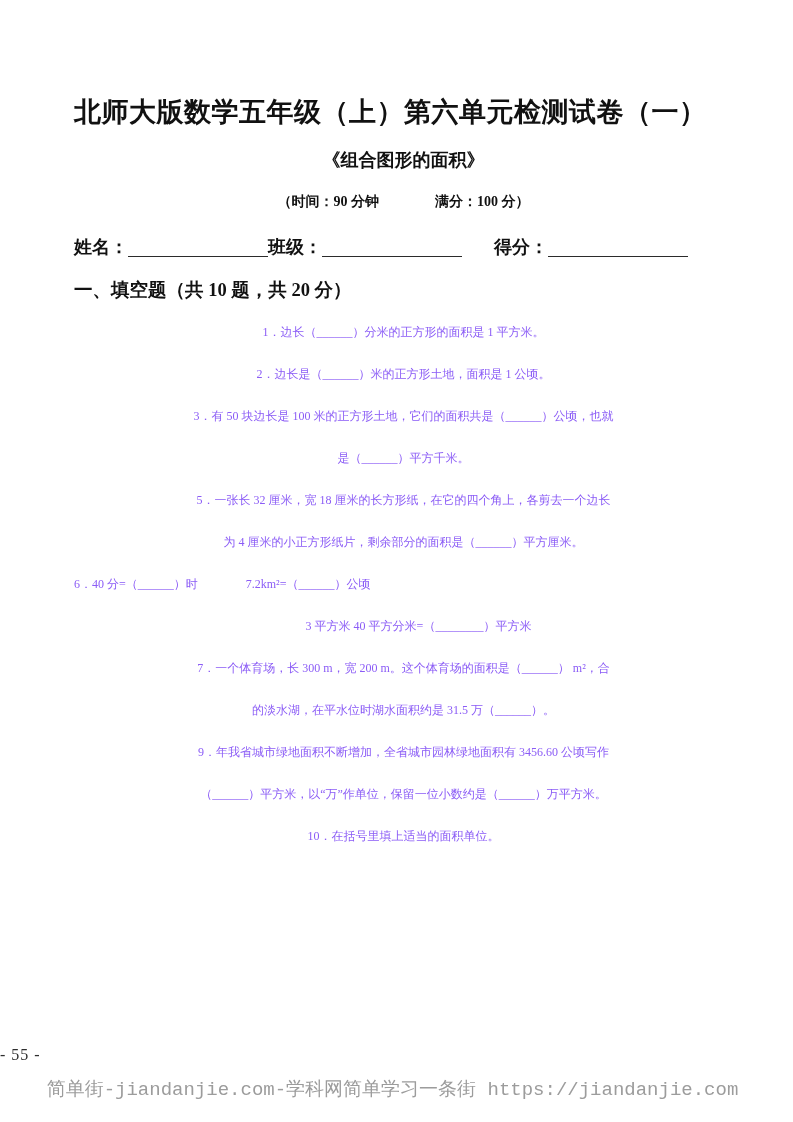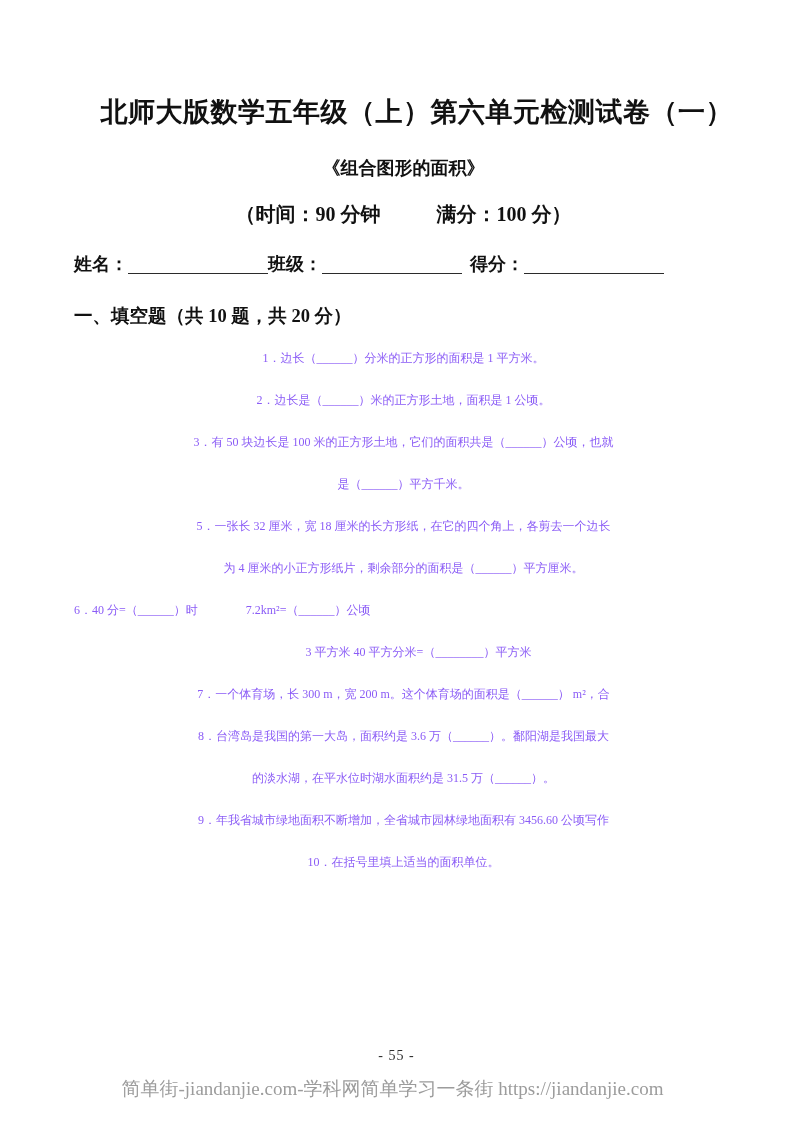--- a/index.html
+++ b/index.html
@@ -10,61 +10,61 @@
     height: 1122px;
     margin: 0 auto;
     background: #ffffff;
     font-family: "Liberation Serif", "DejaVu Serif", serif;
     color: #1a1a1a;
     overflow: hidden;
   }
   .doc { padding: 96px 60px 0 74px; }
 
   .title {
-    text-align: right;
+    text-align: left;
     font-size: 27px;
     font-weight: bold;
     line-height: 1.25;
     letter-spacing: 0.5px;
     color: #111;
   }
   .subtitle {
     text-align: center;
     font-size: 18px;
     font-weight: bold;
-    margin-top: 26px;
+    margin-top: 18px;
     color: #111;
   }
   .info-row {
     display: flex;
     justify-content: center;
     gap: 56px;
-    font-size: 20px;
+    font-size: 14px;
     font-weight: bold;
     margin-top: 21px;
     color: #111;
   }
   .name-row {
     display: flex;
     align-items: flex-start;
     margin-top: 24px;
     font-size: 18px;
     font-weight: bold;
     color: #111;
   }
   .blank-line {
     display: inline-block;
     width: 140px;
     height: 22px;
     border-bottom: 1.6px solid #2b2b2b;
   }
-  .score-group { margin-left: 8px; }
+  .score-group { margin-left: 32px; }
 
   .section-heading {
-    margin-top: 27px;
+    margin-top: 18px;
     font-size: 18.5px;
     font-weight: bold;
     color: #111;
   }
 
   .questions { margin-top: 9px; }
   .qline {
     font-size: 12px;
     line-height: 42px;
     white-space: nowrap;
@@ -73,34 +73,34 @@
   }
   .qrow { display: flex; }
   .qrow .right-part { margin-left: 48px; }
   .indent-30 { padding-left: 30px; }
   .sub-row .right-part { margin-left: 60px; }
 
   .page-number {
     position: absolute;
     left: 0; right: 0;
     bottom: 58px;
-    text-align: center;
-    font-size: 14px;
+    text-align: left;
+    font-size: 16px;
     letter-spacing: 1px;
     color: #2e2e2e;
     margin-top: 37px;
   }
   .page-footer {
     position: absolute;
     left: 0; right: 8px;
     bottom: 20px;
     text-align: center;
     font-size: 19px;
     color: #9c9c9c;
-    font-family: Liberation Serif, serif;
+    font-family: Liberation Mono, monospace;
   }
 </style>
 </head>
 <body>
 
 <div class="page">
   <div class="doc">
 
     <div class="title">北师大版数学五年级（上）第六单元检测试卷（一）</div>
     <div class="subtitle">《组合图形的面积》</div>
@@ -135,24 +135,24 @@
       <div class="qline">为 4 厘米的小正方形纸片，剩余部分的面积是（______）平方厘米。</div>
 
       <div class="qline qrow">
         <span>6．40 分=（______）时</span>
         <span class="right-part">7.2km²=（______）公顷</span>
       </div>
       <div class="qline indent-30">3 平方米 40 平方分米=（________）平方米</div>
 
       <div class="qline">7．一个体育场，长 300 m，宽 200 m。这个体育场的面积是（______） m²，合</div>
 
-      <div class="qline">8．台湾岛是我国的第一大岛，面积约是 3.6 万（______）。鄱阳湖是我国最大</div>
       <div class="qline">的淡水湖，在平水位时湖水面积约是 31.5 万（______）。</div>
 
       <div class="qline">9．年我省城市绿地面积不断增加，全省城市园林绿地面积有 3456.60 公顷写作</div>
+      <div class="qline">（______）平方米，以“万”作单位，保留一位小数约是（______）万平方米。</div>
 
       <div class="qline">10．在括号里填上适当的面积单位。</div>
 
     </div>
   </div>
 
   <div class="page-number">- 55 -</div>
   <div class="page-footer">简单街-jiandanjie.com-学科网简单学习一条街 https://jiandanjie.com</div>
 </div>
 

